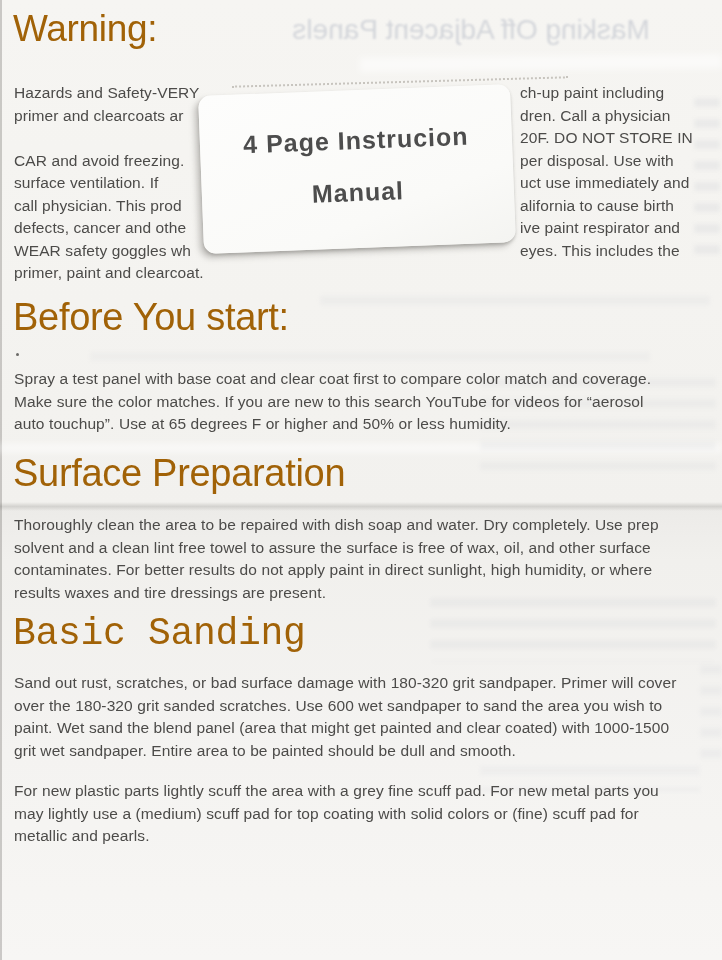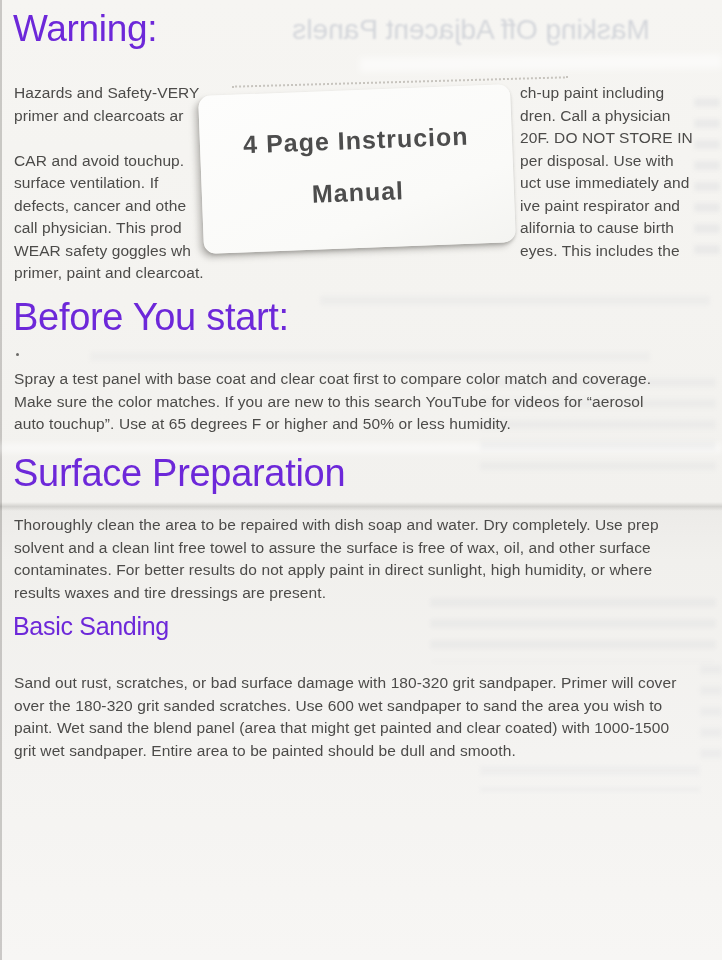--- a/index.html
+++ b/index.html
@@ -22,21 +22,21 @@
 
   
   .bleed{position:absolute;background:repeating-linear-gradient(180deg,rgba(178,182,192,0.35) 0 9px,rgba(0,0,0,0) 9px 21px);filter:blur(2px);}
   .bleed-heading{
     position:absolute;left:290px;top:14px;width:362px;text-align:center;
     font-size:28px;color:#b7bcc7;opacity:0.55;filter:blur(0.8px);
     transform:scaleX(-1);white-space:nowrap;
   }
 
   
-  .h{position:absolute;margin:0;font-weight:400;color:#6d28d9;font-size:36px;letter-spacing:-0.3px;white-space:nowrap;}
+  .h{position:absolute;margin:0;font-weight:400;color:#a16207;font-size:36px;letter-spacing:-0.3px;white-space:nowrap;}
   .para{position:absolute;color:#4c4b49;font-size:15.5px;line-height:22.5px;letter-spacing:0.1px;}
   .pline{white-space:nowrap;height:22.5px;}
   .wline{position:relative;height:22.5px;white-space:nowrap;}
   .wl{position:absolute;left:0;top:0;}
   .wr{position:absolute;left:506px;top:0;}
 
   .stray-dot{left:16px;top:353px;width:3px;height:3px;border-radius:50%;background:#6b6a67;}
 
   
   .perforation{left:232px;top:81px;width:336px;height:0;border-top:2px dotted #c7c4be;transform:rotate(-1.6deg);}
@@ -86,34 +86,34 @@
         <span class="wr">ch-up paint including</span>
       </div>
     <div class="wline">
         <span class="wl">primer and clearcoats ar</span>
         <span class="wr">dren. Call a physician</span>
       </div>
     <div class="wline">
         <span class="wr">20F. DO NOT STORE IN</span>
       </div>
     <div class="wline">
-        <span class="wl">CAR and avoid touchup.</span>
+        <span class="wl">CAR and avoid freezing.</span>
         <span class="wr">per disposal. Use with</span>
       </div>
     <div class="wline">
         <span class="wl">surface ventilation. If</span>
         <span class="wr">uct use immediately and</span>
       </div>
     <div class="wline">
+        <span class="wl">call physician. This prod</span>
+        <span class="wr">alifornia to cause birth</span>
+      </div>
+    <div class="wline">
         <span class="wl">defects, cancer and othe</span>
         <span class="wr">ive paint respirator and</span>
-      </div>
-    <div class="wline">
-        <span class="wl">call physician. This prod</span>
-        <span class="wr">alifornia to cause birth</span>
       </div>
     <div class="wline">
         <span class="wl">WEAR safety goggles wh</span>
         <span class="wr">eyes. This includes the</span>
       </div>
     <div class="wline">
         <span class="wl">primer, paint and clearcoat.</span>
       </div>
   </div>
 
@@ -132,21 +132,26 @@
   </div>
 
   <h1 class="h z2" style="left:13px;top:452px;font-size:38px;">Surface Preparation</h1>
   <div class="para z2" style="left:14px;top:514px;width:706px;">
     <div class="pline">Thoroughly clean the area to be repaired with dish soap and water.  Dry completely. Use prep</div>
     <div class="pline">solvent and a clean lint free towel to assure the surface is free of wax, oil, and other surface</div>
     <div class="pline">contaminates. For better results do not apply paint in direct sunlight, high humidity, or where</div>
     <div class="pline">results waxes and tire dressings are present.</div>
   </div>
 
-  <h1 class="h z2" style="left:13px;top:612px;font-size:25px;">Basic Sanding</h1>
+  <h1 class="h z2" style="left:13px;top:612px;font-size:38px;font-family:Liberation Mono, monospace;">Basic Sanding</h1>
   <div class="para z2" style="left:14px;top:672px;width:706px;">
     <div class="pline">Sand out rust, scratches, or bad surface damage with 180-320 grit sandpaper. Primer will cover</div>
     <div class="pline">over the 180-320 grit sanded scratches. Use 600 wet sandpaper to sand the area you wish to</div>
     <div class="pline">paint. Wet sand the blend panel (area that might get painted and clear coated) with 1000-1500</div>
     <div class="pline">grit wet sandpaper. Entire area to be painted should be dull and smooth.</div>
   </div>
+  <div class="para z2" style="left:14px;top:780px;width:706px;">
+    <div class="pline">For new plastic parts lightly scuff the area with a grey fine scuff pad. For new metal parts you</div>
+    <div class="pline">may lightly use a (medium) scuff pad for top coating with solid colors or (fine) scuff pad for</div>
+    <div class="pline">metallic and pearls.</div>
+  </div>
 
 </div>
 
 </body></html>

